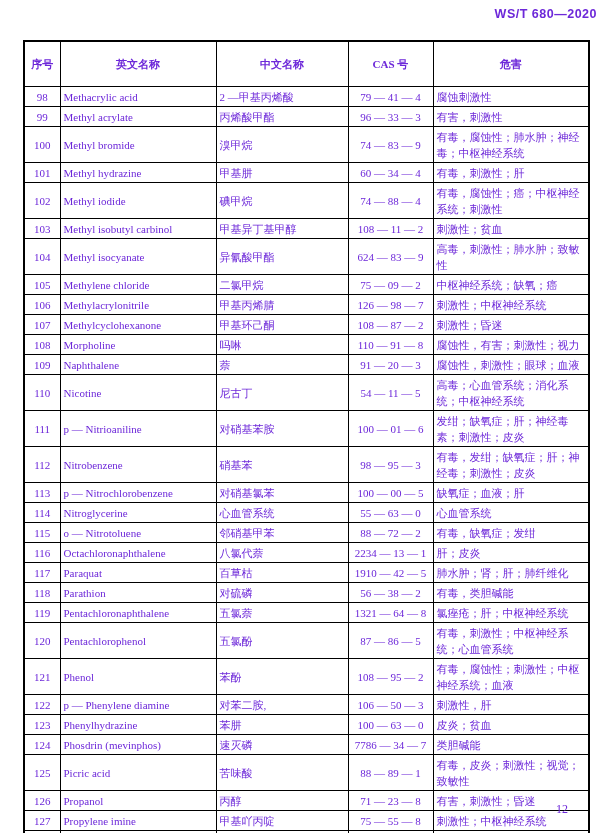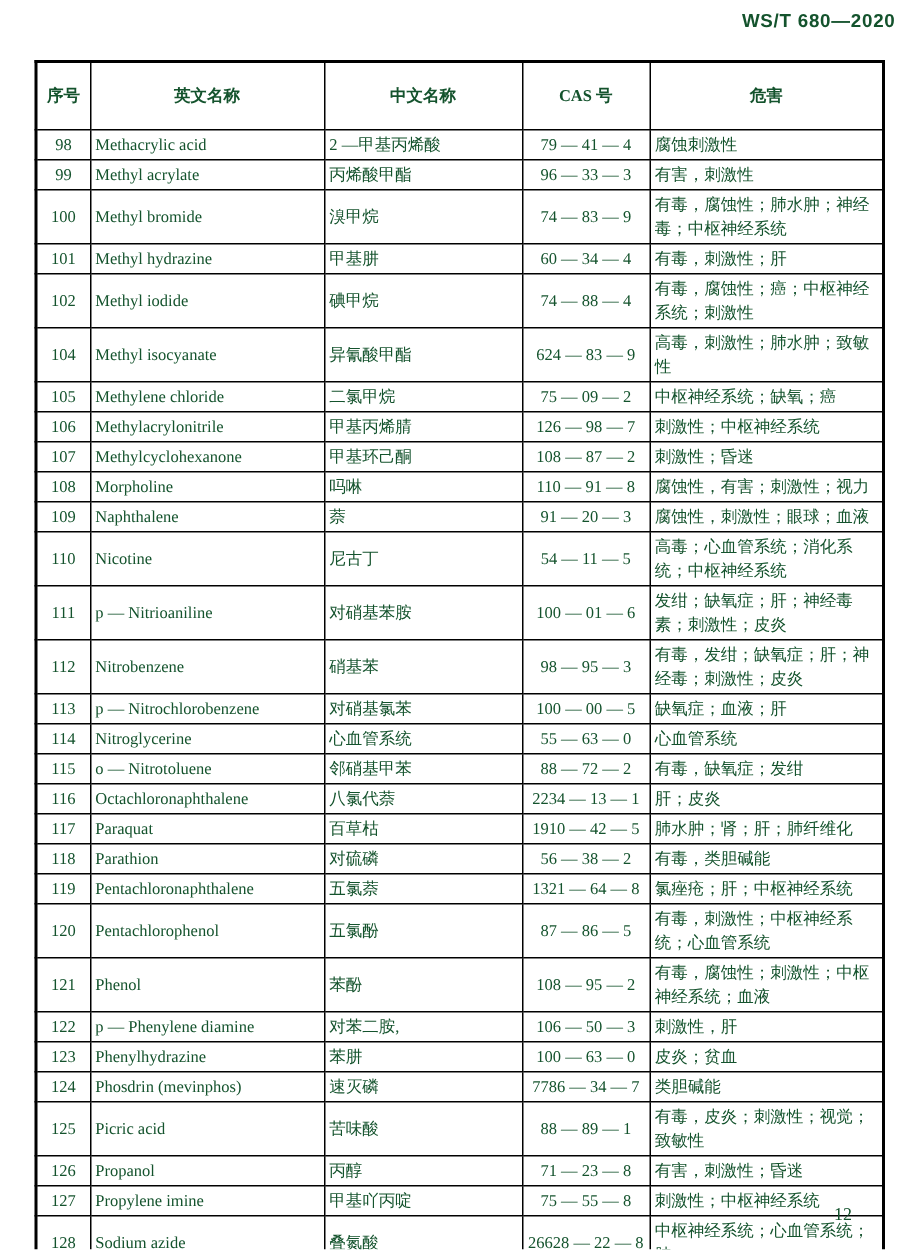--- a/index.html
+++ b/index.html
@@ -1,21 +1,21 @@
 <!DOCTYPE html>
 <html><head>
 <meta charset="utf-8">
 <style>
   html,body{margin:0;padding:0;background:#ffffff;}
   .page{
     position:relative;
     width:610px;height:833px;
     background:#ffffff;
     font-family:"Liberation Serif","DejaVu Serif",serif;
-    color:#14532d;
+    color:#6d28d9;
     overflow:hidden;
   }
   .doc-number{
     position:absolute;
     top:7px;right:13px;
     font-family:"Liberation Sans","DejaVu Sans",sans-serif;
     font-weight:bold;
     font-size:12.5px;
     letter-spacing:0.5px;
   }
@@ -111,20 +111,27 @@
           <td class="col-hazard">有毒，刺激性；肝</td>
         </tr>
         <tr>
           <td class="col-no">102</td>
           <td class="col-en">Methyl iodide</td>
           <td class="col-zh">碘甲烷</td>
           <td class="col-cas">74 — 88 — 4</td>
           <td class="col-hazard">有毒，腐蚀性；癌；中枢神经系统；刺激性</td>
         </tr>
         <tr>
+          <td class="col-no">103</td>
+          <td class="col-en">Methyl isobutyl carbinol</td>
+          <td class="col-zh">甲基异丁基甲醇</td>
+          <td class="col-cas">108 — 11 — 2</td>
+          <td class="col-hazard">刺激性；贫血</td>
+        </tr>
+        <tr>
           <td class="col-no">104</td>
           <td class="col-en">Methyl isocyanate</td>
           <td class="col-zh">异氰酸甲酯</td>
           <td class="col-cas">624 — 83 — 9</td>
           <td class="col-hazard">高毒，刺激性；肺水肿；致敏性</td>
         </tr>
         <tr>
           <td class="col-no">105</td>
           <td class="col-en">Methylene chloride</td>
           <td class="col-zh">二氯甲烷</td>

